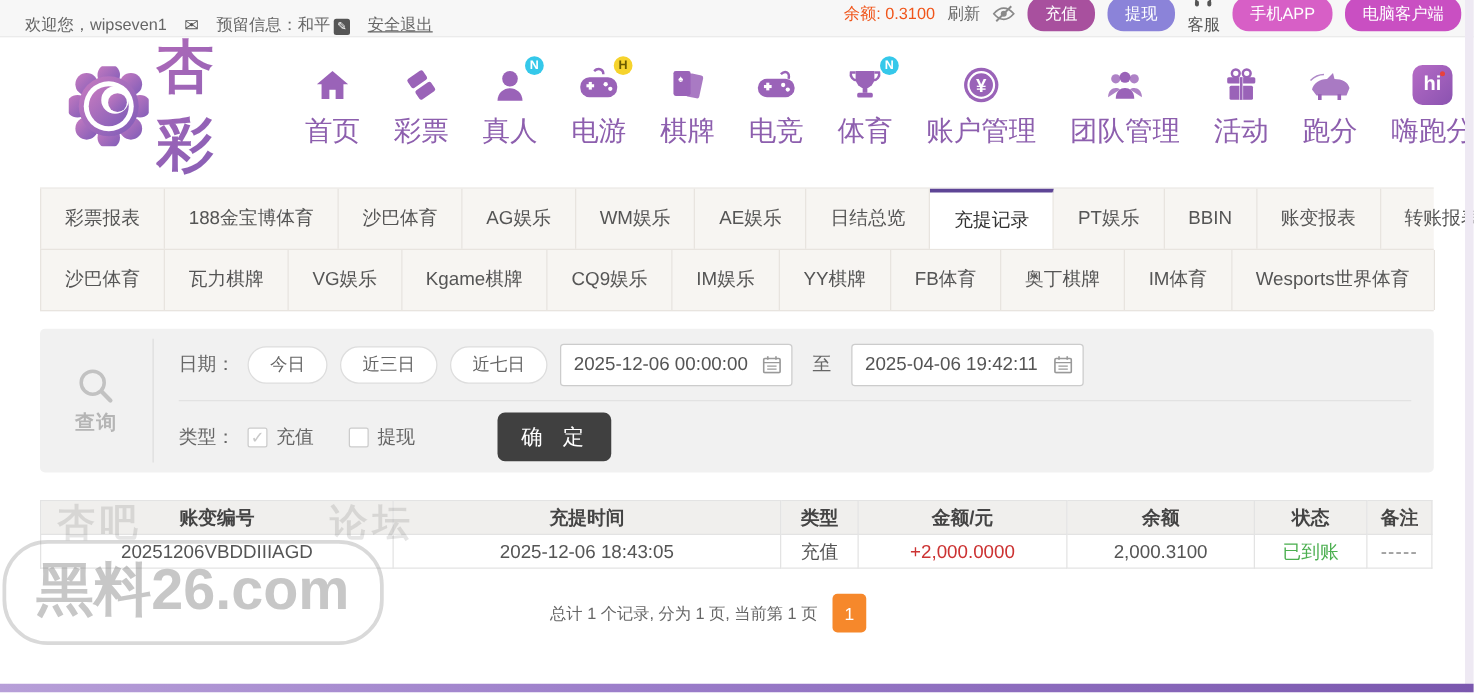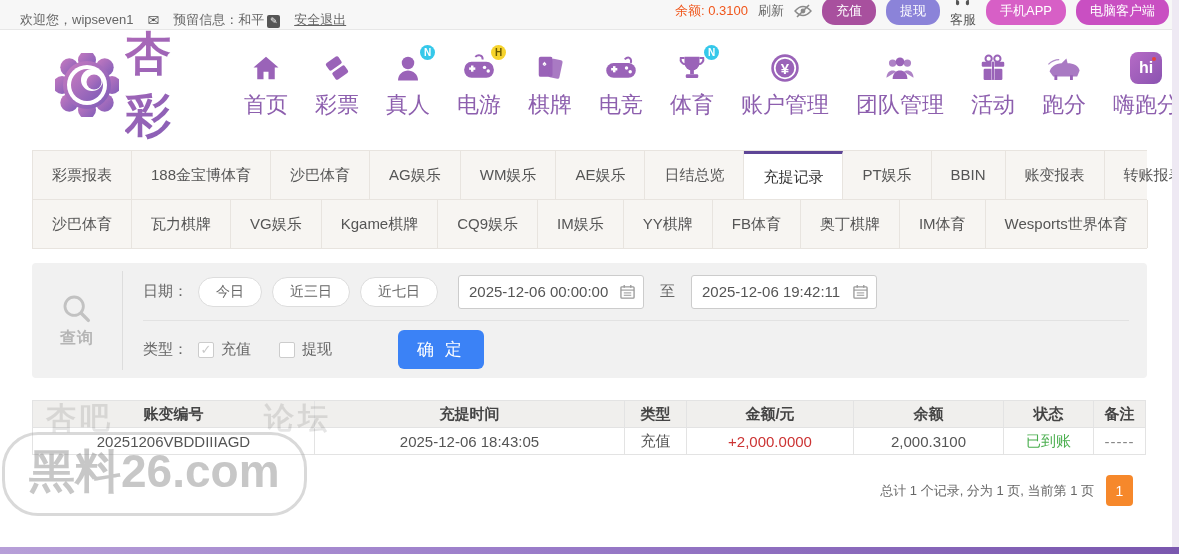--- a/index.html
+++ b/index.html
@@ -75,41 +75,41 @@
   .panel-right { flex:1; padding:0 18px 0 20px; display:flex; flex-direction:column; }
   .panel-row { display:flex; align-items:center; height:57px; gap:10px; font-size:15px; color:#666; }
   .panel-hr { border:none; border-top:1px solid #e2e2e2; }
   .pill {
     background:#fff; border:1px solid #ddd; border-radius:16px; padding:5px 17px;
     font-size:14px; color:#666; cursor:pointer; font-family:inherit;
   }
   .date-box {
     width:186px; height:34px; background:#fff; border:1px solid #ccc; border-radius:3px;
     display:flex; align-items:center; justify-content:space-between; padding:0 8px 0 10px;
-    font-size:15px; color:#555; cursor:text; margin-left:10px;
+    font-size:15px; color:#555; cursor:text; margin-left:0;
   }
   .to-label { margin:0 6px; }
   .cbx { width:16px; height:16px; background:#fff; border:1px solid #ccc; border-radius:2px;
     display:inline-flex; align-items:center; justify-content:center; color:#c9c9c9; font-size:13px; cursor:pointer; }
   .cbx-item { display:flex; align-items:center; gap:7px; margin-right:18px; cursor:pointer; }
   .confirm-btn {
-    margin-left:38px; background:#3b82f6; color:#fff; border:none; border-radius:6px;
-    font-size:17px; padding:8px 19px; letter-spacing:3px; cursor:pointer; font-family:Liberation Sans, sans-serif;
+    margin-left:38px; background:#404040; color:#fff; border:none; border-radius:6px;
+    font-size:17px; padding:8px 19px; letter-spacing:3px; cursor:pointer; font-family:Liberation Mono, monospace;
   }
   
   .table-wrap { margin:22px 32px 0 32px; }
   table { border-collapse:collapse; table-layout:fixed; width:1113px; }
   th, td { border:1px solid #e3e3e3; text-align:center; font-size:15px; height:27px; }
   th { background:#f0efed; color:#444; font-weight:bold; }
   td { background:#fff; color:#555; }
   td.amount { color:#cc3333; }
   td.status { color:#4caf50; }
   td.remark { color:#888; letter-spacing:1px; }
   
-  .pagination { margin:20px 46px 0 0; display:flex; align-items:center; justify-content:flex-end; gap:12px; }
+  .pagination { margin:20px 46px 0 0; display:flex; align-items:center; justify-content:center; gap:12px; }
   .pg-summary { font-size:13px; color:#666; }
   .pg-btn { width:27px; height:31px; background:#f6882b; color:#fff; border:none; border-radius:4px;
     font-size:14px; cursor:pointer; font-family:inherit; }
   
   .bottom-bar { position:absolute; left:0; bottom:0; width:100%; height:7px;
     background:linear-gradient(to right,#b79fd8,#9a7cc9 45%,#7a57ae); }
   .scroll-strip { position:absolute; right:0; top:0; width:7px; height:100%; background:#eee9f3; }
   
   .wm { position:absolute; pointer-events:none; z-index:6; }
   .wm-brand { top:398px; left:46px; font-size:30px; font-weight:bold; color:rgba(0,0,0,0.10); letter-spacing:4px; }
@@ -394,21 +394,21 @@
               <line x1="1" y1="6.5" x2="15" y2="6.5" stroke="#999" stroke-width="1.2"></line>
               <line x1="4.5" y1="1" x2="4.5" y2="4" stroke="#999" stroke-width="1.4"></line>
               <line x1="11.5" y1="1" x2="11.5" y2="4" stroke="#999" stroke-width="1.4"></line>
               <line x1="4" y1="9.5" x2="12" y2="9.5" stroke="#999" stroke-width="1.1"></line>
               <line x1="4" y1="12" x2="12" y2="12" stroke="#999" stroke-width="1.1"></line>
             </svg>
         </span>
       </span>
       <span class="to-label">至</span>
       <span class="date-box" style="margin-left:0">
-        <span>2025-12-06 19:42:11</span>
+        <span>2025-04-06 19:42:11</span>
         <span>
           <svg width="15" height="15" viewBox="0 0 16 16">
               <rect x="1" y="3" width="14" height="12" rx="1" fill="none" stroke="#999" stroke-width="1.4"></rect>
               <line x1="1" y1="6.5" x2="15" y2="6.5" stroke="#999" stroke-width="1.2"></line>
               <line x1="4.5" y1="1" x2="4.5" y2="4" stroke="#999" stroke-width="1.4"></line>
               <line x1="11.5" y1="1" x2="11.5" y2="4" stroke="#999" stroke-width="1.4"></line>
               <line x1="4" y1="9.5" x2="12" y2="9.5" stroke="#999" stroke-width="1.1"></line>
               <line x1="4" y1="12" x2="12" y2="12" stroke="#999" stroke-width="1.1"></line>
             </svg>
         </span>

